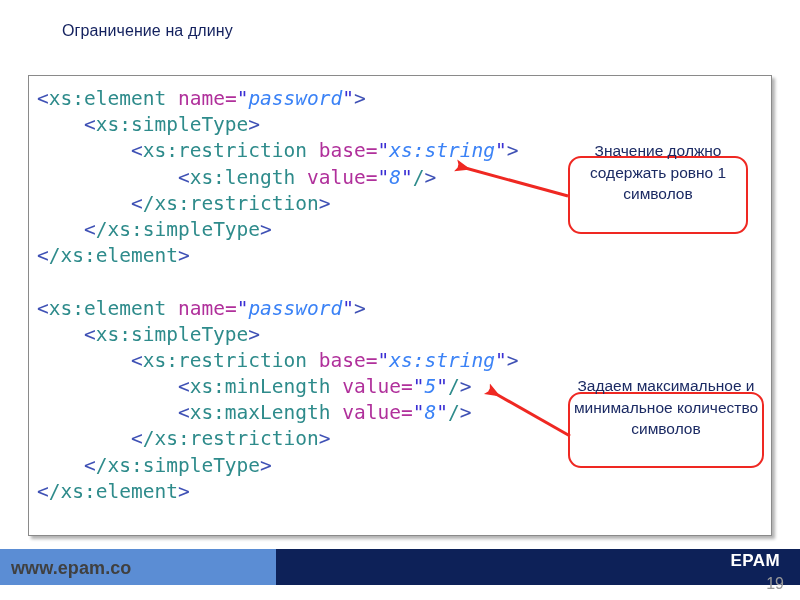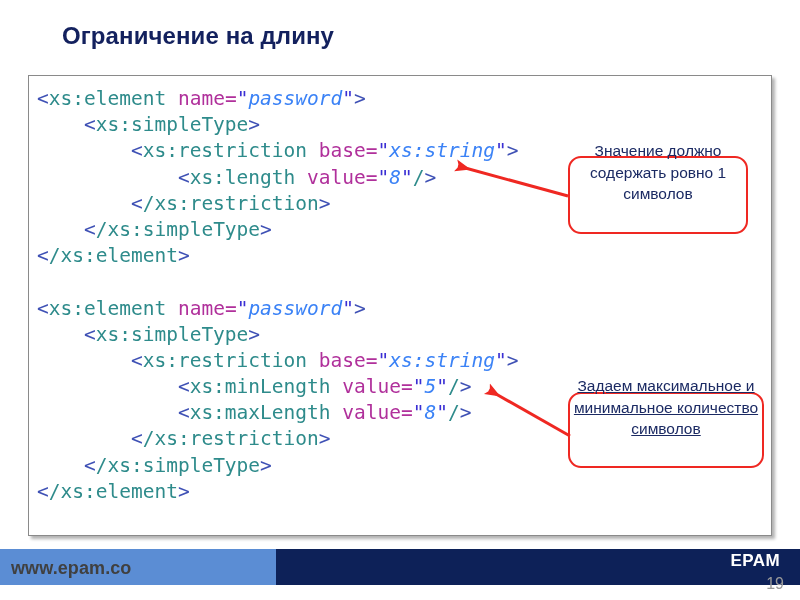--- a/index.html
+++ b/index.html
@@ -14,22 +14,22 @@
     position: relative;
     overflow: hidden;
     font-family: "Liberation Sans", sans-serif;
   }
 
   
   .slide-title {
     position: absolute;
     left: 62px;
     top: 22px;
-    font-size: 24px;
-    font-weight: bold;
+    font-size: 16px;
+    font-weight: normal;
     color: #13215e;
     letter-spacing: 0.1px;
     white-space: nowrap;
   }
 
   
   .code-panel {
     position: absolute;
     left: 28px;
     top: 75px;
@@ -73,21 +73,21 @@
     position: absolute;
     text-align: center;
     color: #1b2a63;
     font-size: 15.5px;
     line-height: 21.5px;
     font-family: "Liberation Sans", sans-serif;
   }
   #callout-box-1 { left: 568px; top: 156px; width: 180px; height: 78px; }
   #callout-text-1 { left: 566px; top: 140px; width: 184px; }
   #callout-box-2 { left: 568px; top: 392px; width: 196px; height: 76px; }
-  #callout-text-2 { left: 560px; top: 375px; width: 212px; text-decoration: underline; }
+  #callout-text-2 { left: 560px; top: 375px; width: 212px; }
 
   
   .arrow-layer {
     position: absolute;
     left: 0; top: 0;
     width: 800px; height: 600px;
     pointer-events: none;
   }
 
   

